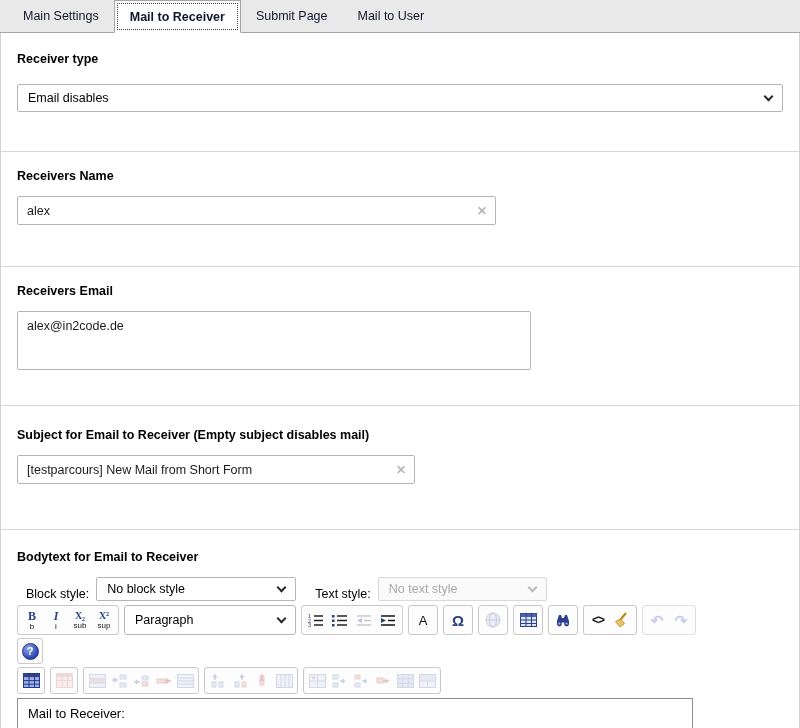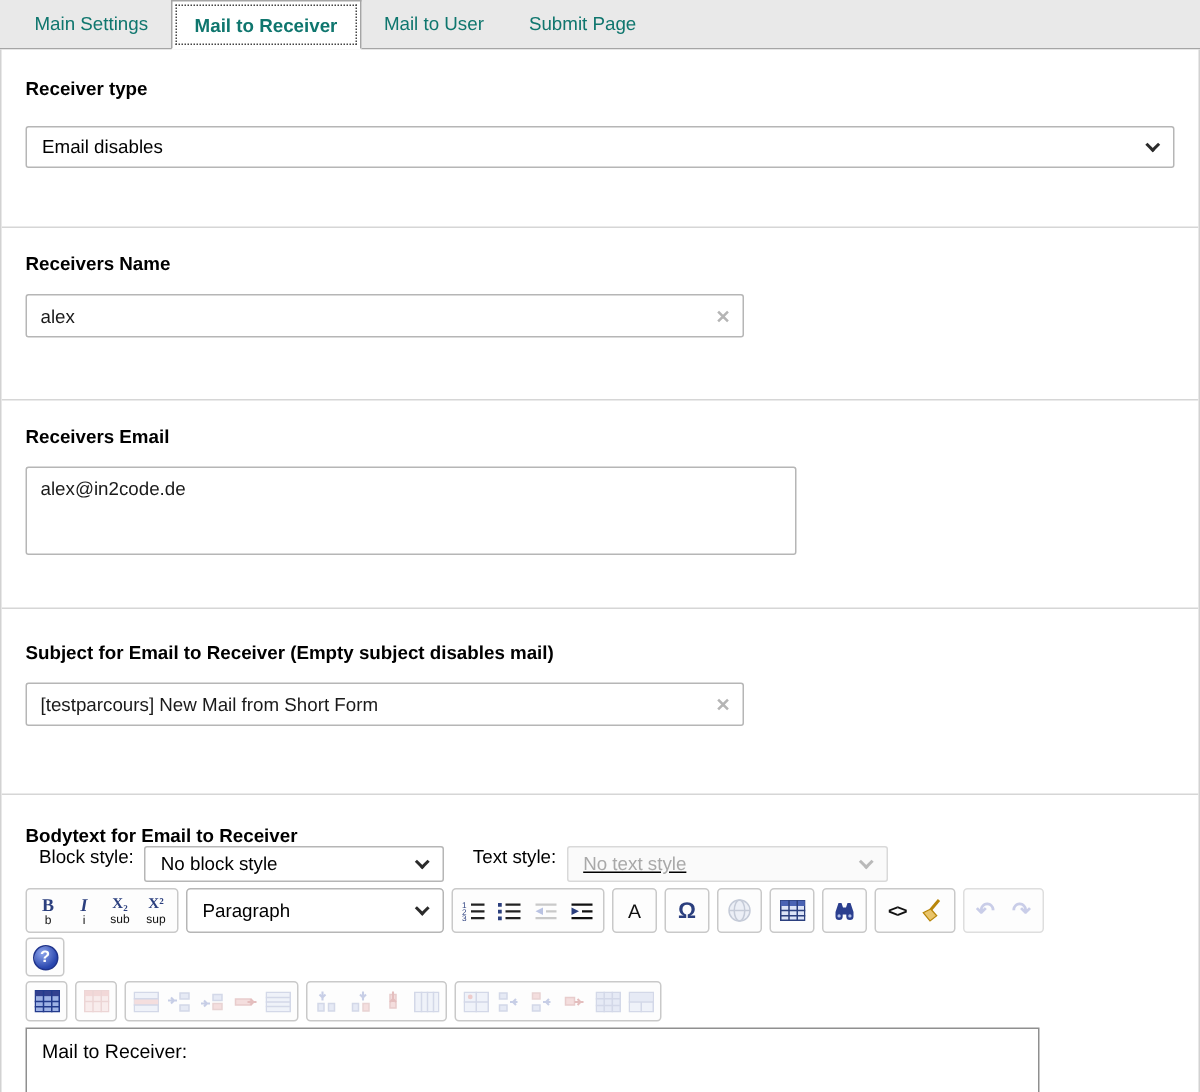--- a/index.html
+++ b/index.html
@@ -3,21 +3,21 @@
 <meta charset="utf-8">
 <style>
   * { box-sizing: border-box; margin: 0; padding: 0; }
   html,body { width:800px; height:728px; overflow:hidden; background:#fff;
     font-family:"Liberation Sans", sans-serif; font-size:12px; color:#000; }
 
   
   .tabbar { height:33px; background:#e9e9e9; border-bottom:1px solid #a5a5a5;
     display:flex; align-items:stretch; padding-left:8px; }
   .tab { padding:0 15px; display:flex; align-items:center; font-size:12.5px;
-    color:#0f766e; cursor:pointer; white-space:nowrap; }
+    color:#0f172a; cursor:pointer; white-space:nowrap; }
   .tab.active { background:#fff; border:1px solid #a5a5a5; border-bottom:1px solid #fff;
     margin-bottom:-1px; outline:1px dotted #444; outline-offset:-4px;font-weight:bold; }
 
   
   .panel { height:695px; border-left:1px solid #d2d2d2; border-right:1px solid #d2d2d2;
     background:#fff; overflow:hidden; }
   .sec { padding:0 16px; border-bottom:1px solid #d6d6d6; }
   .s1 { height:100px; } .s2 { height:98px; } .s3 { height:122px; } .s4 { height:102px; }
   .s5 { height:273px; border-bottom:none; }
   .flabel { display:block; font-weight:bold; font-size:12.5px; color:#000; }
@@ -34,24 +34,24 @@
   .inwrap { position:relative; }
   .tinput { height:29px; width:100%; border:1px solid #b6b6b6; border-radius:2px;
     padding:0 30px 0 9px; font-size:12.5px; font-family:"Liberation Sans",sans-serif; color:#1a1a1a; }
   .clearx { position:absolute; right:9px; top:50%; transform:translateY(-50%);
     color:#b5b5b5; font-size:12px; font-weight:bold; cursor:pointer; line-height:1; }
   .tarea { width:514px; height:59px; border:1px solid #b6b6b6; border-radius:2px;
     padding:7px 9px; font-size:12.5px; font-family:"Liberation Sans",sans-serif;
     color:#1a1a1a; resize:none; }
 
   
-  .stylerow { display:flex; align-items:flex-start; padding-left:9px; }
+  .stylerow { display:flex; align-items:flex-end; padding-left:9px; margin-top:13px; }
   .stylelabel { font-size:12.5px; margin-right:7px; }
   .stylerow .selectbox { height:24px; }
-  .bs-sel { width:200px; } .ts-sel { width:214px; margin-right:0;text-decoration:underline; }
+  .bs-sel { width:200px; } .ts-sel { width:169px; margin-right:0; }
   .ts-lab { margin-left:19px; }
 
   .tbrow { display:flex; align-items:flex-start; margin-top:4px; flex-wrap:nowrap; }
   .tbgroup { display:inline-flex; align-items:center; border:1px solid #c9c9c9;
     border-radius:3px; background:#fdfdfd; padding:1px 2px; height:30px; margin-right:5px; flex:none; }
   .tbgroup.lite { border-color:#dedede; }
   .tbbtn { min-width:24px; height:26px; display:flex; flex-direction:column; align-items:center;
     justify-content:center; cursor:pointer; border-radius:2px; }
   .tbbtn.dis { cursor:default; }
   .st { display:flex; flex-direction:column; align-items:center; line-height:1; }
@@ -81,22 +81,22 @@
     background:#fff; padding:7px 10px; font-size:13px; color:#000; cursor:text; overflow:hidden; }
   .editor .ln { line-height:1.25; }
   .editor .gap { height:16px; }
 </style>
 </head>
 <body>
 
 <div class="tabbar">
   <div class="tab">Main Settings</div>
   <div class="tab active">Mail to Receiver</div>
+  <div class="tab">Submit Page</div>
   <div class="tab">Mail to User</div>
-  <div class="tab">Submit Page</div>
 </div>
 
 <div class="panel">
 
   <div class="sec s1">
     <span class="flabel" style="margin-top:19px">Receiver type</span>
     <div class="selectbox" style="margin-top:18px">
       <span class="sval">Email disables</span>
       <span class="chev"></span>
     </div>
@@ -110,21 +110,21 @@
     </div>
   </div>
 
   <div class="sec s3">
     <span class="flabel" style="margin-top:17px">Receivers Email</span>
     <textarea class="tarea" style="margin-top: 13px;">alex@in2code.de</textarea>
   </div>
 
   <div class="sec s4">
     <span class="flabel" style="margin-top:22px">Subject for Email to Receiver (Empty subject disables mail)</span>
-    <div class="inwrap" style="margin-top:13px; width:479px">
+    <div class="inwrap" style="margin-top:13px; width:398px">
       <input class="tinput" type="text" value="[testparcours] New Mail from Short Form" style="">
       <span class="clearx">✕</span>
     </div>
   </div>
 
   <div class="sec s5">
     <span class="flabel" style="margin-top:20px">Bodytext for Email to Receiver</span>
 
     <div class="stylerow">
       <span class="stylelabel">Block style:</span>

